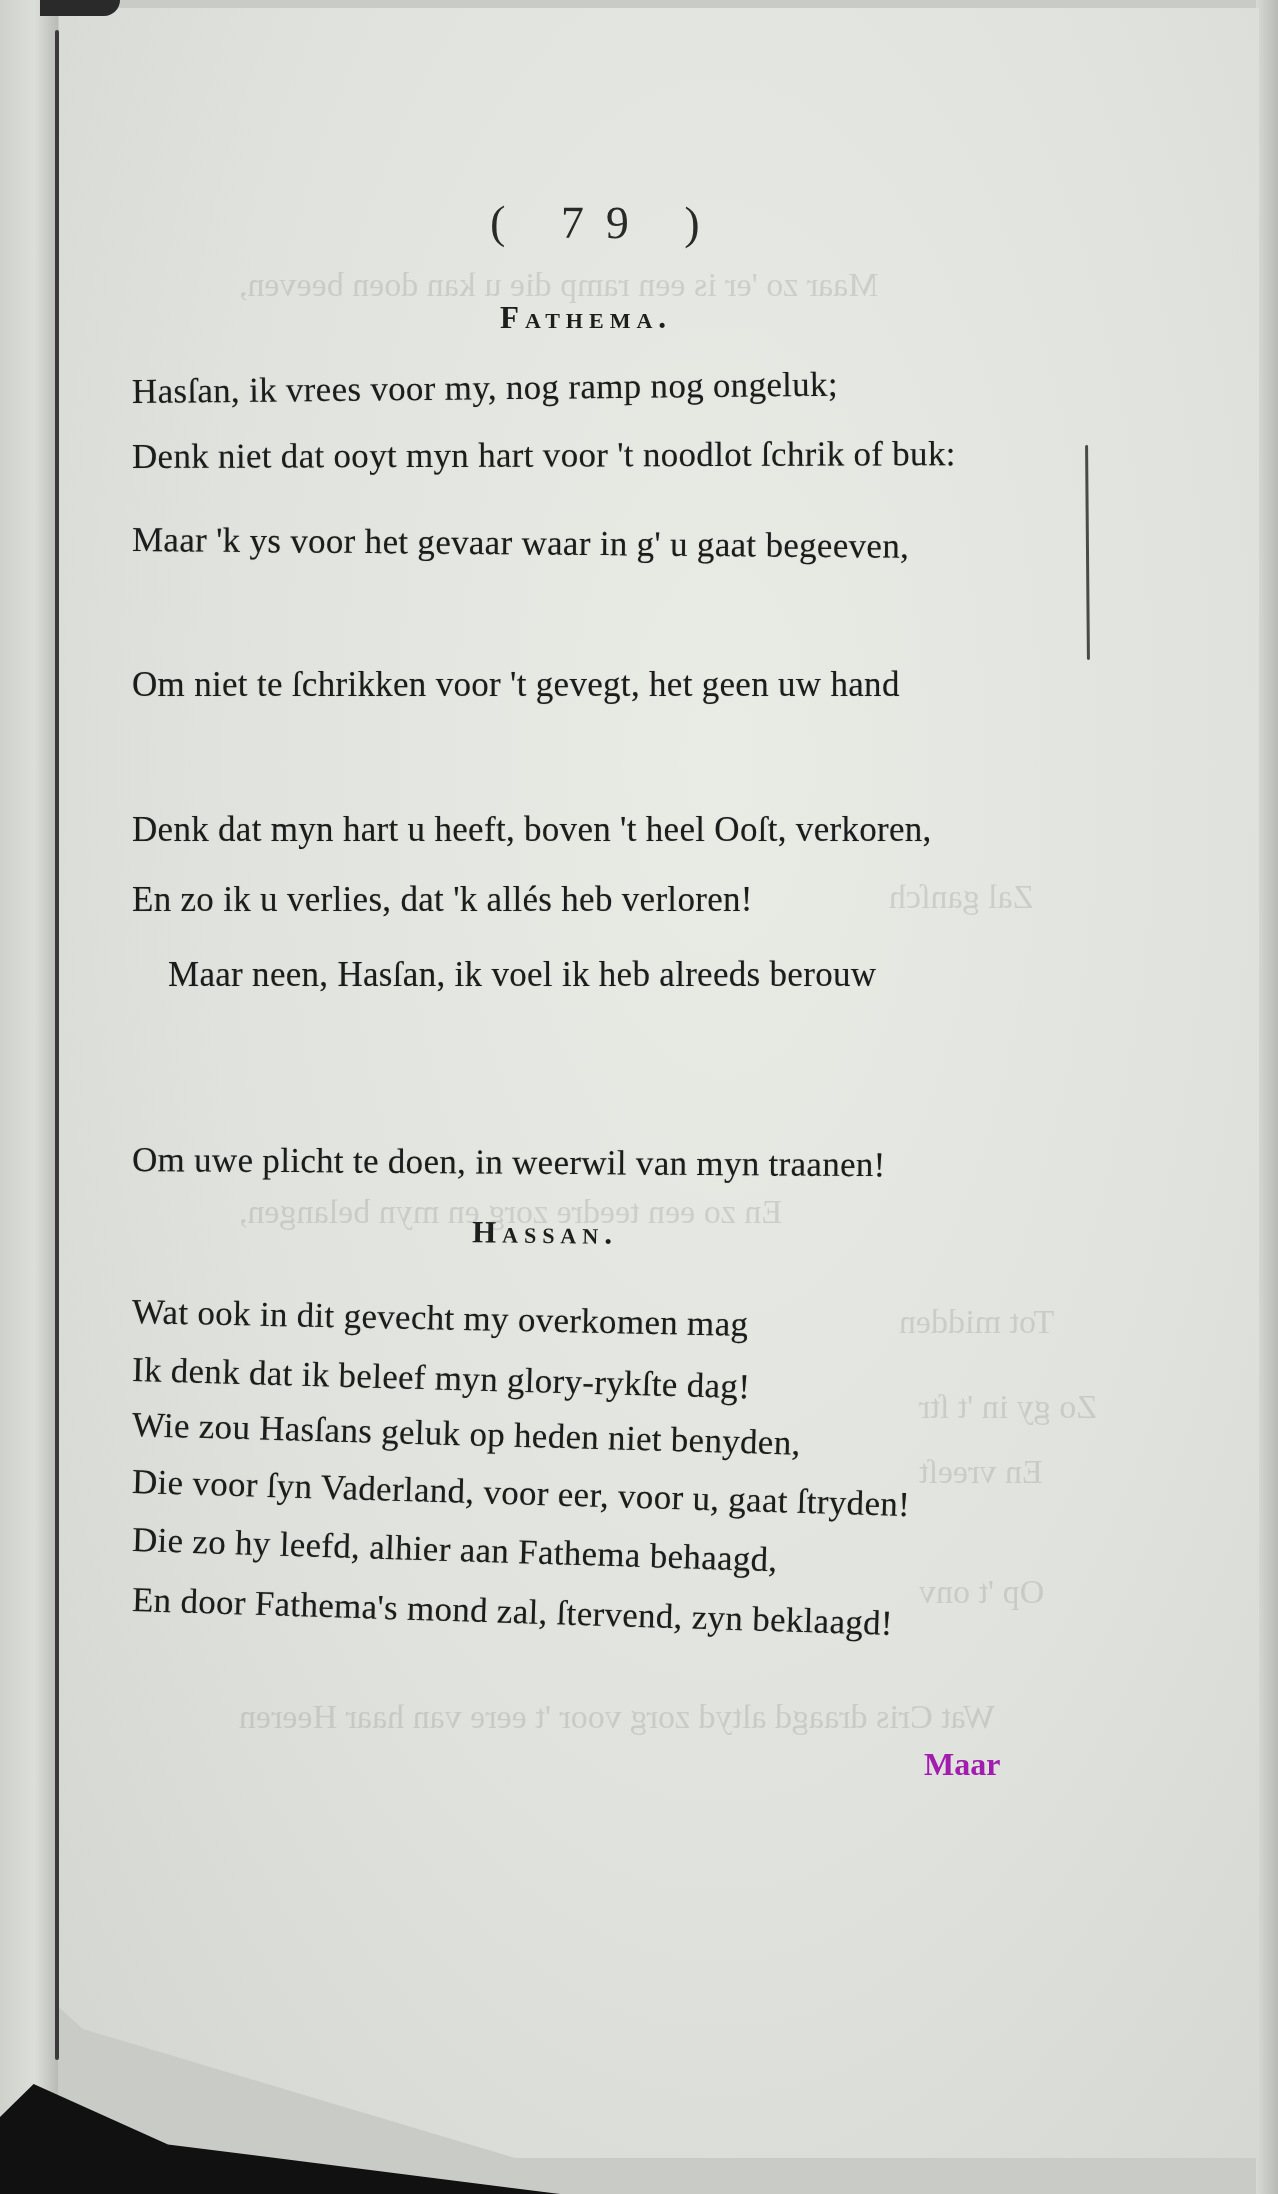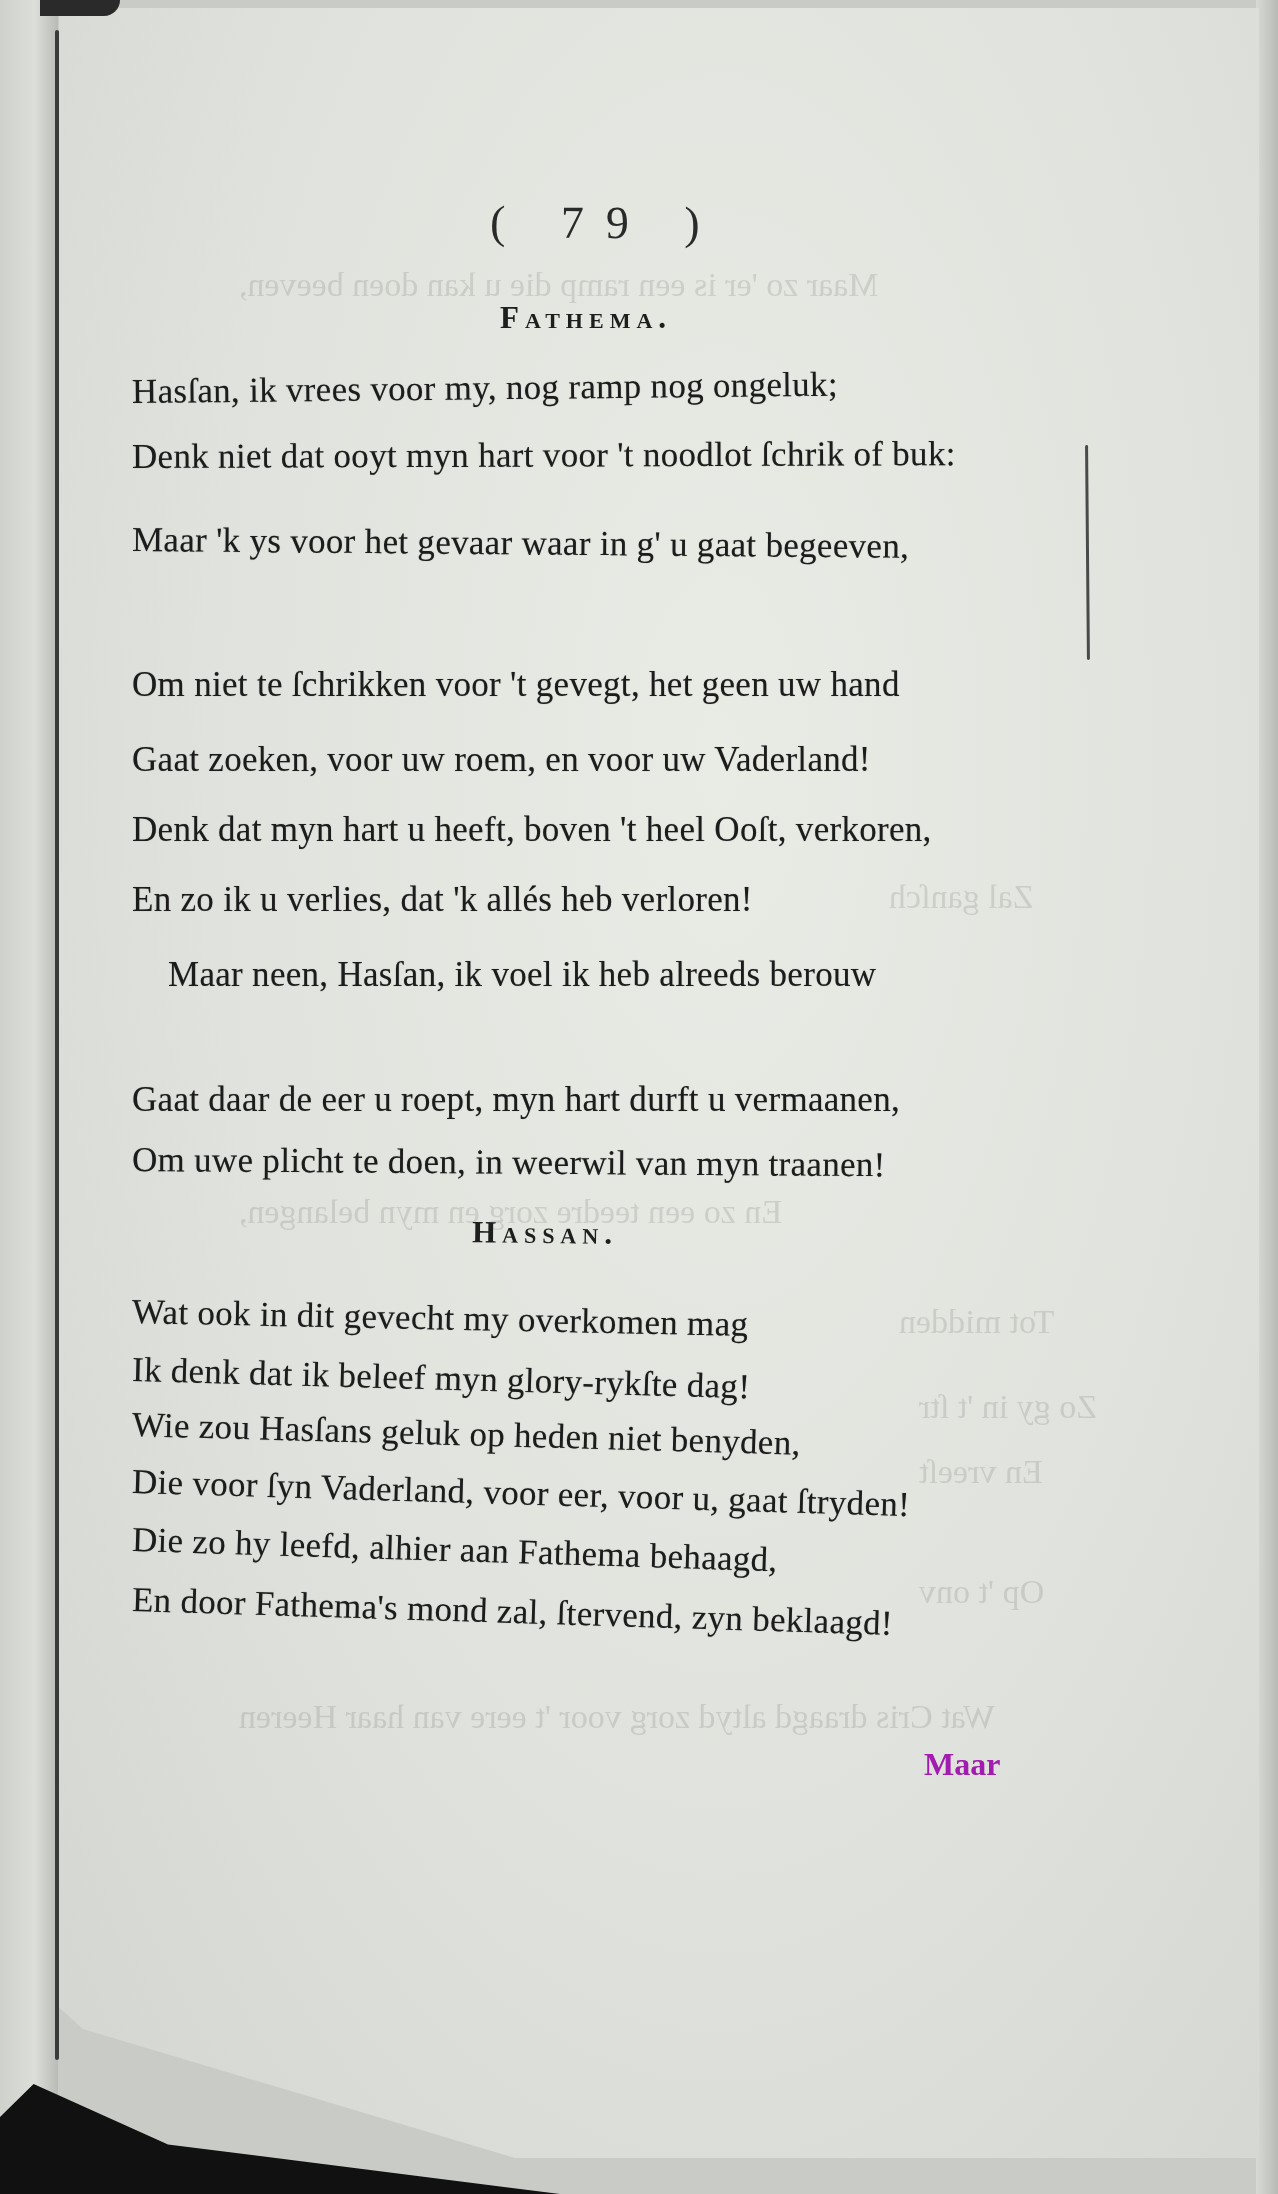--- a/index.html
+++ b/index.html
@@ -91,25 +91,23 @@
   <div class="bottom-shadow"></div>
 
   <div class="folio">( 79 )</div>
 
   <div class="speaker fathema">Fathema.</div>
 
   <div class="line" style="top:372px; transform:rotate(-0.6deg);">Hasſan,  ik vrees voor my,  nog ramp nog ongeluk;</div>
   <div class="line" style="top:437px; transform:rotate(-0.2deg);">Denk niet dat ooyt myn hart voor 't noodlot ſchrik of buk:</div>
   <div class="line" style="top:520px; transform:rotate(0.5deg);">Maar 'k ys voor het gevaar waar in g' u gaat begeeven,</div>
   <div class="line" style="top:665px;">Om niet te ſchrikken  voor 't gevegt,  het geen  uw hand</div>
-  <div class="line" style="top:740px;">Gaat zoeken,  voor uw roem,  en voor uw Vaderland!</div>
   <div class="line" style="top:810px;text-align:right;">Denk dat myn hart u heeft,  boven 't heel Ooſt,  verkoren,</div>
   <div class="line" style="top:880px;">En zo ik u verlies,  dat 'k allés heb  verloren!</div>
   <div class="line indent" style="top:955px;">Maar neen,  Hasſan,  ik voel ik heb alreeds berouw</div>
-  <div class="line" style="top:1080px;">Gaat daar de eer u roept,  myn hart durft u vermaanen,</div>
   <div class="line" style="top:1140px; transform:rotate(0.4deg);">Om uwe plicht te doen,  in weerwil van myn traanen!</div>
 
   <div class="speaker hassan">Hassan.</div>
 
   <div class="line" style="top:1292px; transform:rotate(1.2deg);">Wat ook in dit gevecht my overkomen mag</div>
   <div class="line" style="top:1350px; transform:rotate(1.6deg);">Ik denk dat ik beleef myn glory-rykſte dag!</div>
   <div class="line" style="top:1405px; transform:rotate(1.6deg);">Wie zou Hasſans geluk op heden niet benyden,</div>
   <div class="line" style="top:1462px; transform:rotate(1.7deg);">Die voor ſyn Vaderland,  voor eer,  voor u,  gaat ſtryden!</div>
   <div class="line" style="top:1520px; transform:rotate(1.8deg);">Die zo hy leefd,  alhier aan Fathema behaagd,</div>
   <div class="line" style="top:1580px; transform:rotate(1.8deg);">En door Fathema's mond zal,  ſtervend,  zyn beklaagd!</div>

